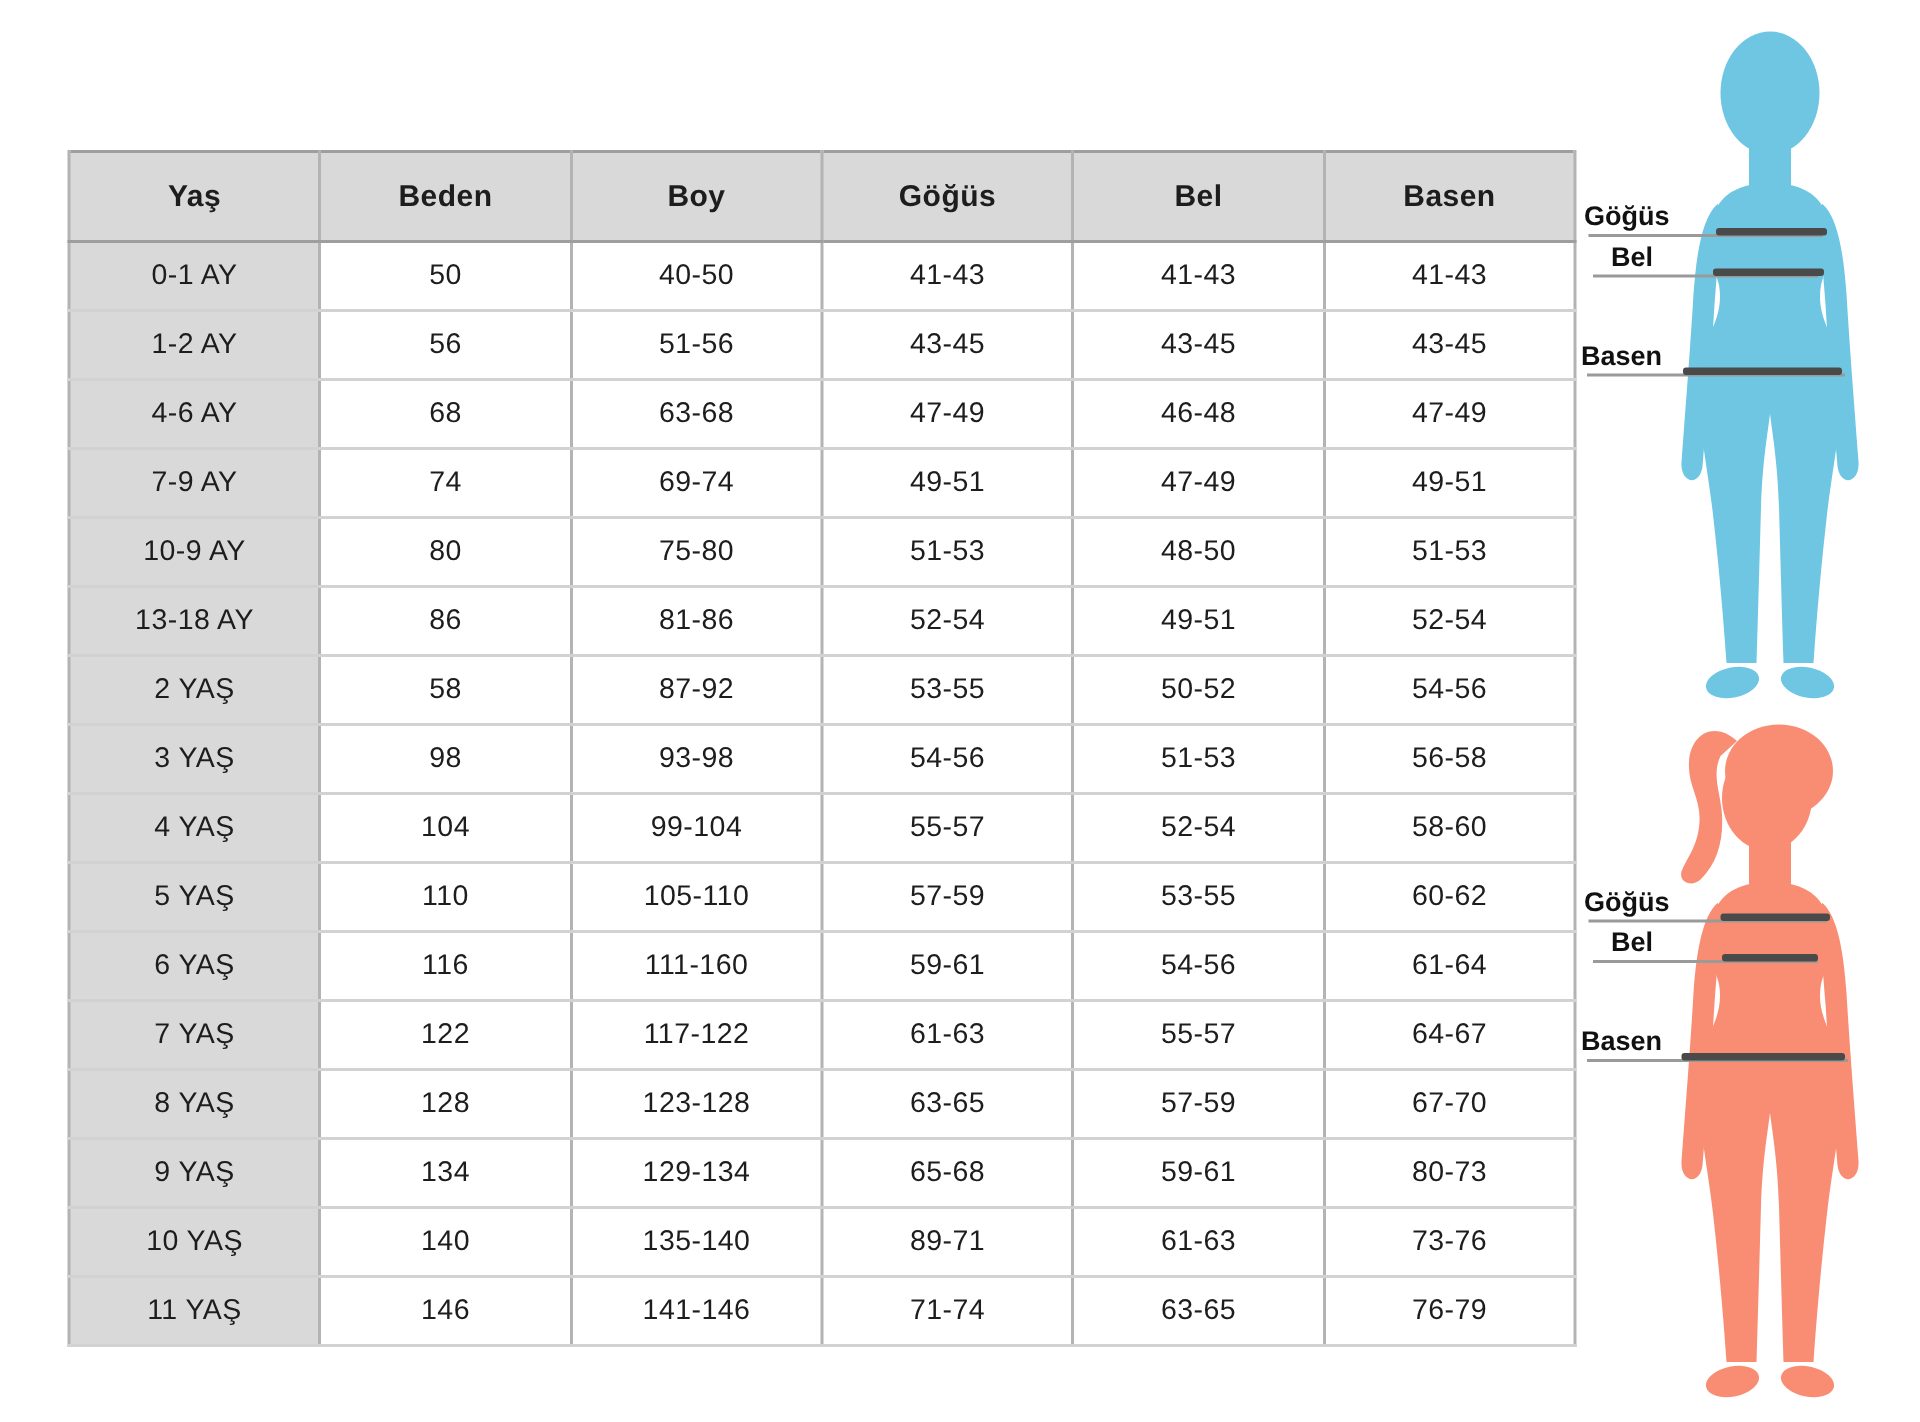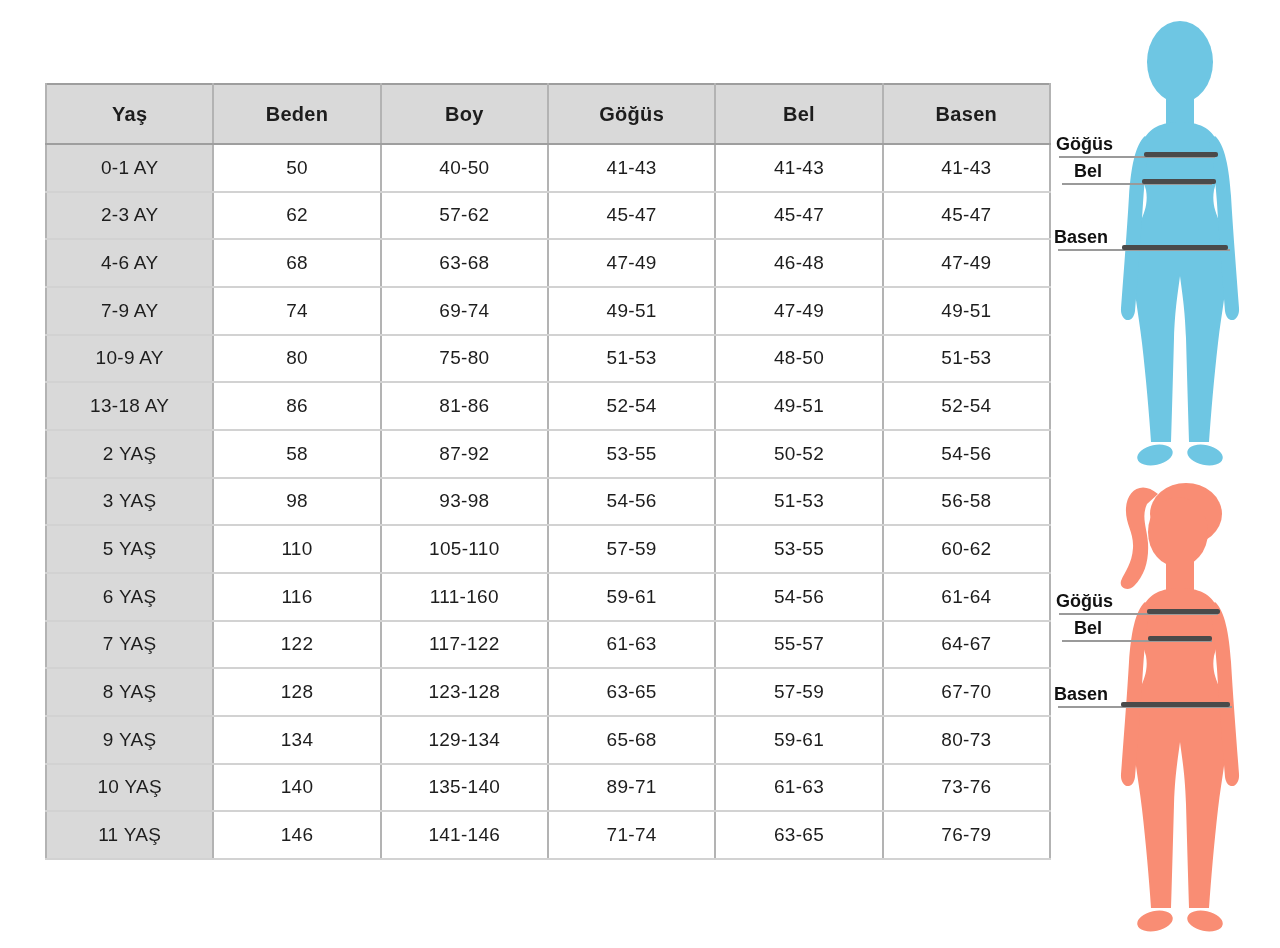--- a/index.html
+++ b/index.html
@@ -13,21 +13,21 @@
     --c-bar:#4a4a4a;
     --c-guide:#9a9a9a;
     --c-bg:#ffffff;
   }
   html,body{margin:0;padding:0;}
   body{background:var(--c-bg);font-family:"Liberation Sans","DejaVu Sans",sans-serif;}
   .canvas{position:relative;width:1280px;height:948px;background:var(--c-bg);overflow:hidden;}
 
   
   table.size-table{
-    position:absolute;left:45px;top:83px;width:1006px;height:777px;
+    position:absolute;left:45px;top:100px;width:1006px;height:777px;
     border-collapse:collapse;table-layout:fixed;
     font-size:19px;color:var(--c-text);text-align:center;
     border:2px solid var(--c-border-outer);
     letter-spacing:.3px;
   }
   table.size-table th{
     background:var(--c-header-bg);
     font-size:20px;font-weight:bold;height:56px;
     border-left:2px solid var(--c-border-v);
     border-right:2px solid var(--c-border-v);
@@ -82,26 +82,26 @@
     <tbody id="body-rows">
         <tr>
           <td class="row-label">0-1 AY</td>
           <td>50</td>
           <td>40-50</td>
           <td>41-43</td>
           <td>41-43</td>
           <td>41-43</td>
         </tr>
         <tr>
-          <td class="row-label">2-3 AY</td>
-          <td>62</td>
-          <td>57-62</td>
-          <td>45-47</td>
-          <td>45-47</td>
-          <td>45-47</td>
+          <td class="row-label">1-2 AY</td>
+          <td>56</td>
+          <td>51-56</td>
+          <td>43-45</td>
+          <td>43-45</td>
+          <td>43-45</td>
         </tr>
         <tr>
           <td class="row-label">4-6 AY</td>
           <td>68</td>
           <td>63-68</td>
           <td>47-49</td>
           <td>46-48</td>
           <td>47-49</td>
         </tr>
         <tr>
@@ -136,20 +136,28 @@
           <td>50-52</td>
           <td>54-56</td>
         </tr>
         <tr>
           <td class="row-label">3 YAŞ</td>
           <td>98</td>
           <td>93-98</td>
           <td>54-56</td>
           <td>51-53</td>
           <td>56-58</td>
+        </tr>
+        <tr>
+          <td class="row-label">4 YAŞ</td>
+          <td>104</td>
+          <td>99-104</td>
+          <td>55-57</td>
+          <td>52-54</td>
+          <td>58-60</td>
         </tr>
         <tr>
           <td class="row-label">5 YAŞ</td>
           <td>110</td>
           <td>105-110</td>
           <td>57-59</td>
           <td>53-55</td>
           <td>60-62</td>
         </tr>
         <tr>

